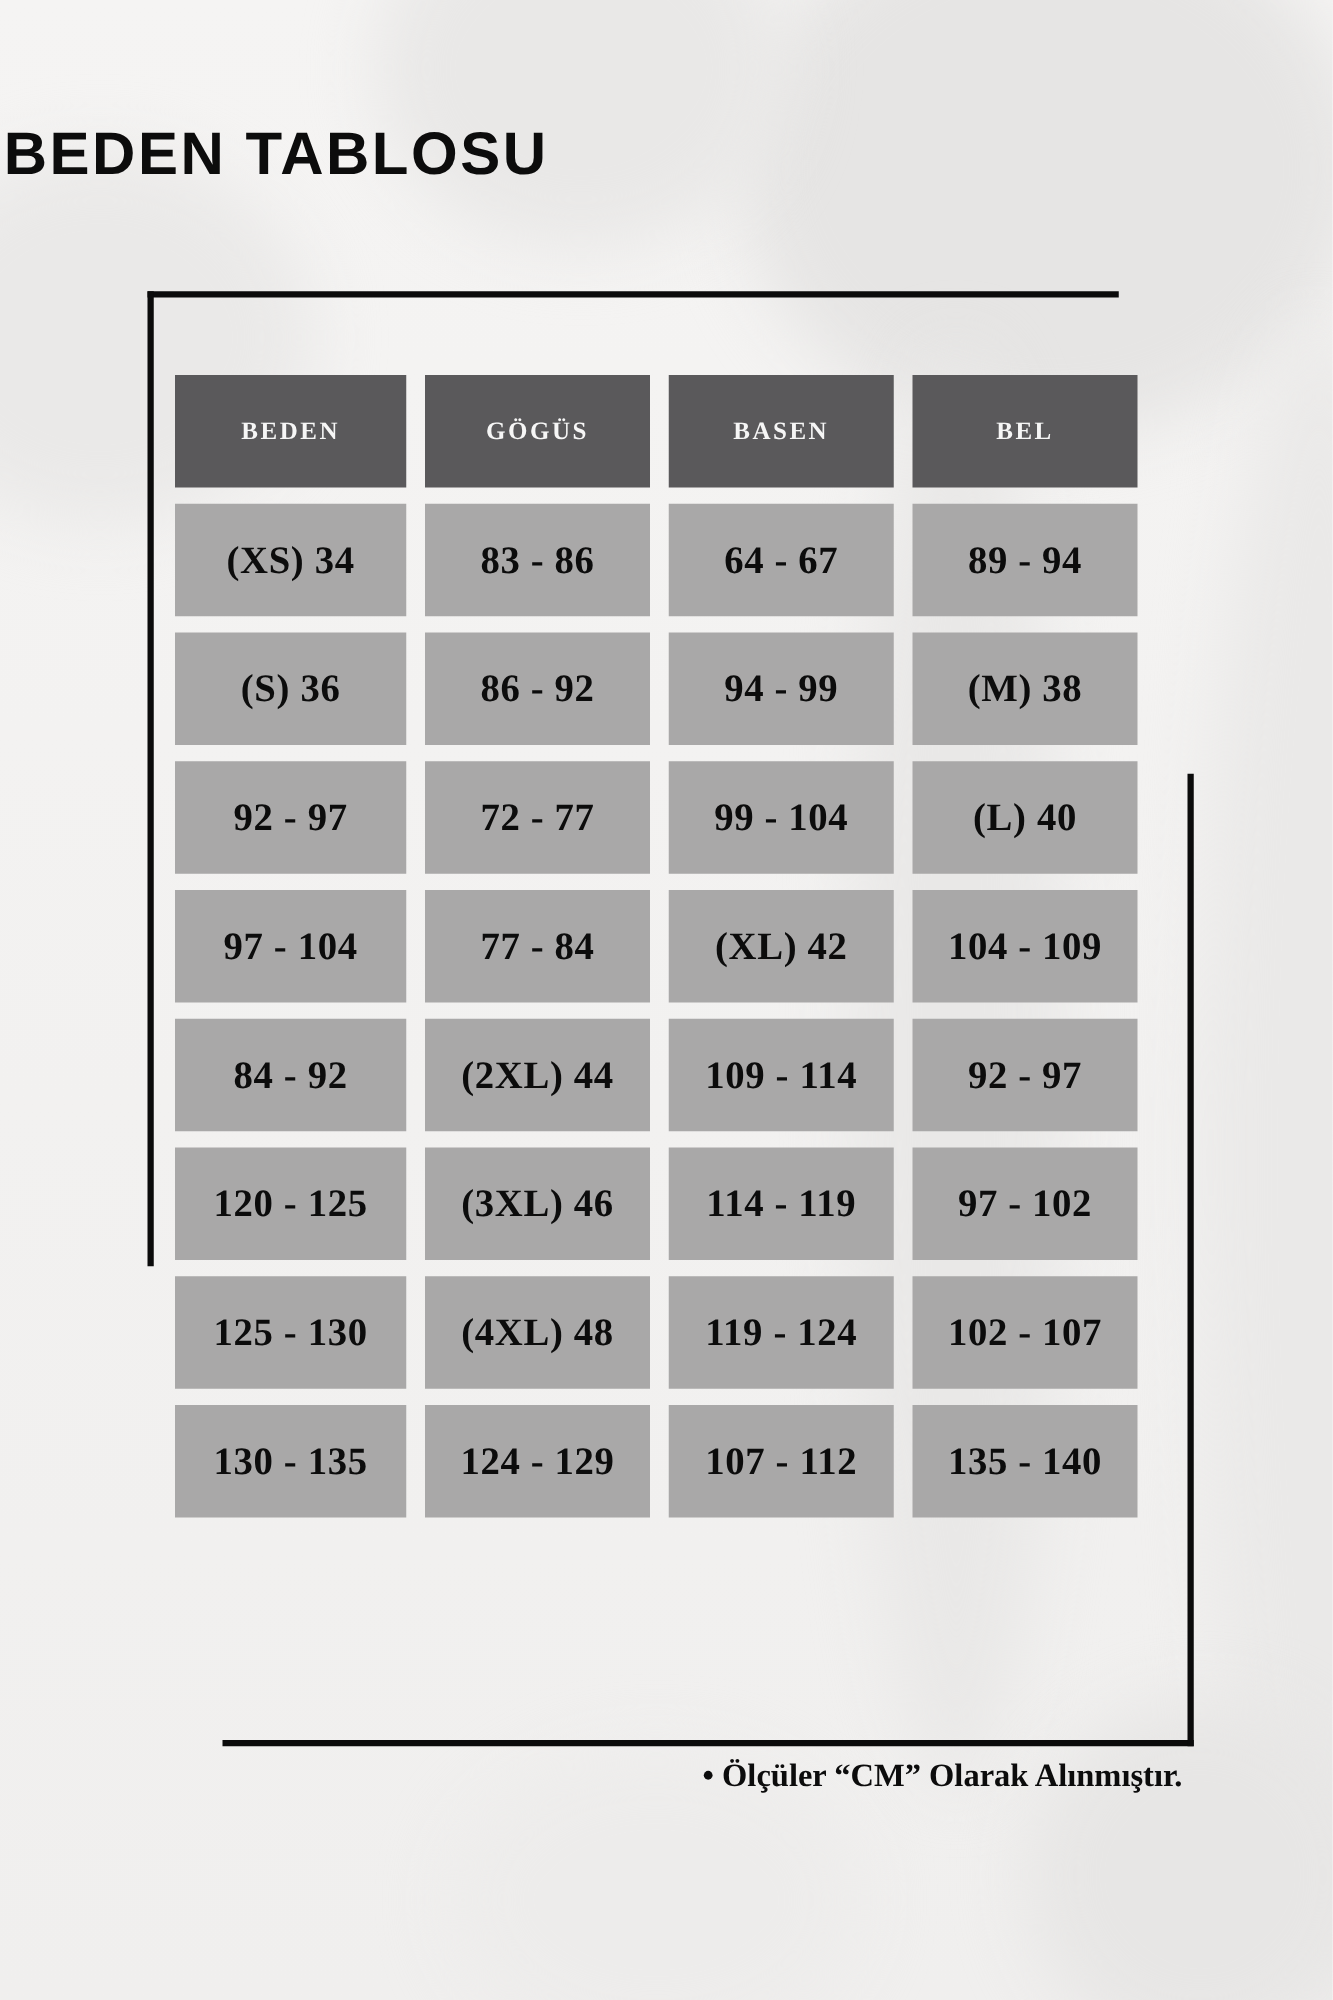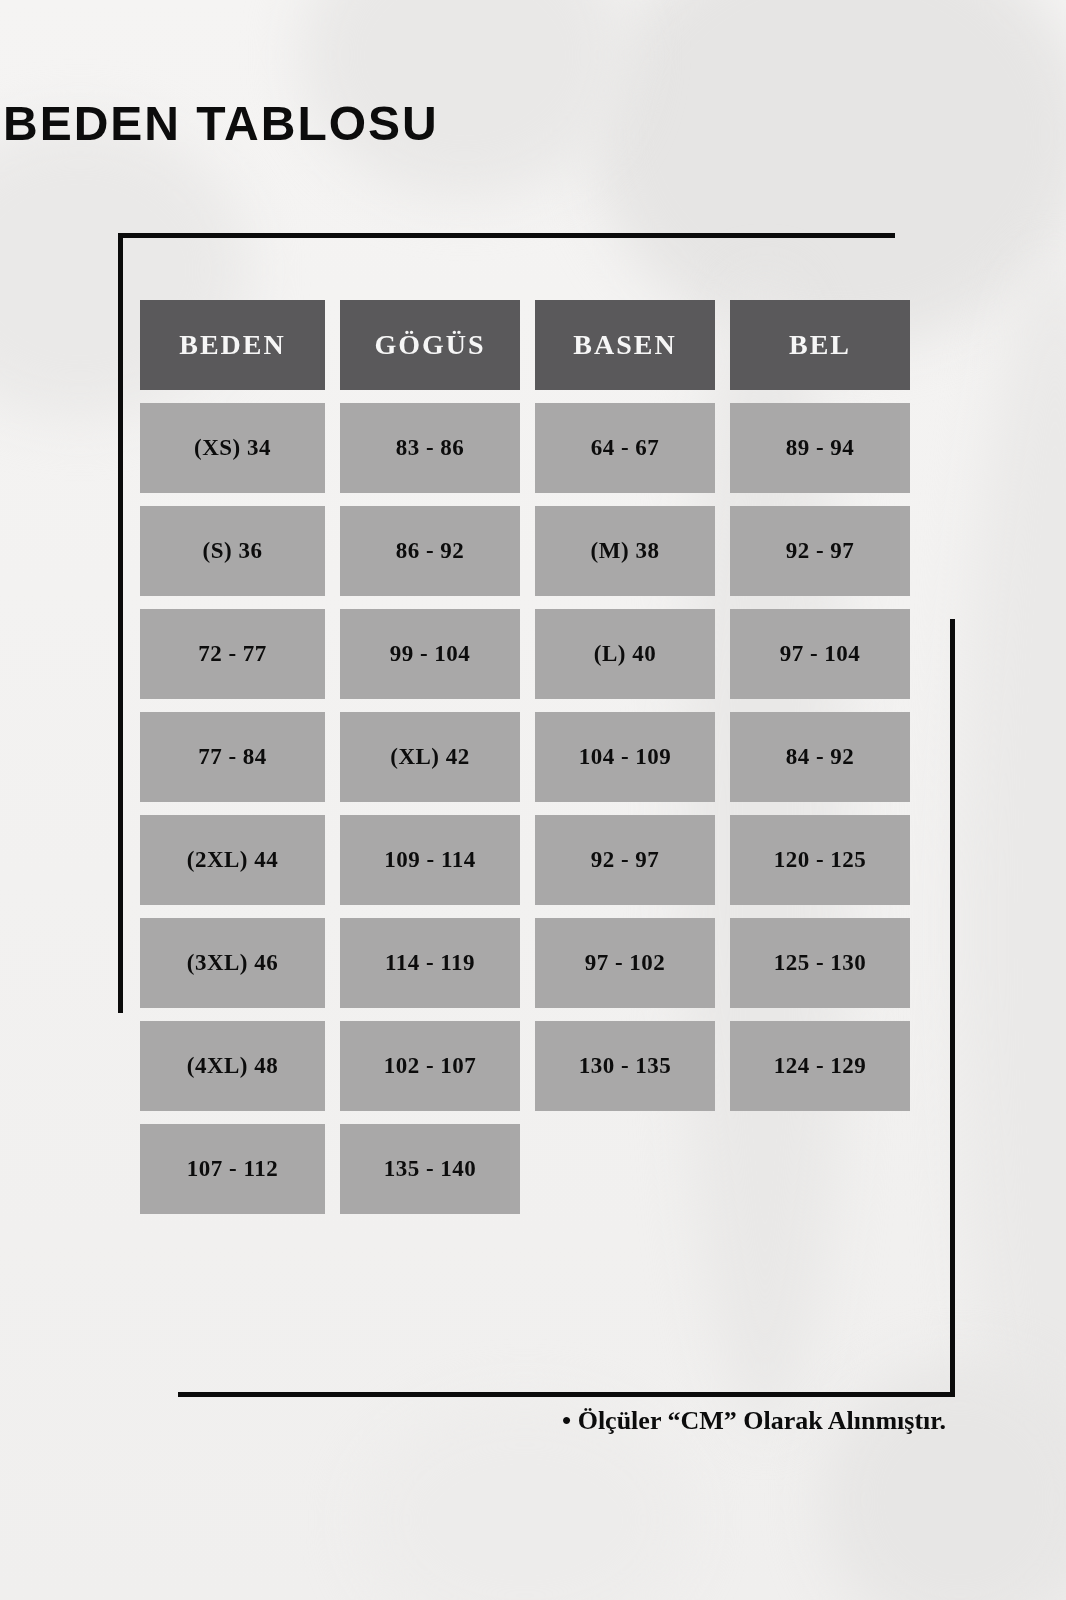--- a/index.html
+++ b/index.html
@@ -58,27 +58,27 @@
     gap: 13px 15px;
   }
   .cell {
     display: flex; align-items: center; justify-content: center;
     font-weight: bold;
     white-space: nowrap;
   }
   .cell.th {
     background: var(--header-bg, #5a595b);
     color: #f6f6f6;
-    font-size: 28px;
+    font-size: 20px;
     letter-spacing: 2px;
   }
   .cell.td {
     background: var(--cell-bg, #a9a8a8);
     color: var(--text, #111111);
-    font-size: 23px;
+    font-size: 31px;
     letter-spacing: 0.5px;
   }
 
   .footnote {
     position: absolute;
     top: 1406px; right: 120px;
     font-weight: bold;
     font-size: 26px;
     color: var(--text, #101010);
     white-space: nowrap;
@@ -108,20 +108,21 @@
     <div class="cell th">BASEN</div>
     <div class="cell th">BEL</div>
 
   <div class="cell td">(XS) 34</div>
   <div class="cell td">83 - 86</div>
   <div class="cell td">64 - 67</div>
   <div class="cell td">89 - 94</div>
 
   <div class="cell td">(S) 36</div>
   <div class="cell td">86 - 92</div>
+  <div class="cell td">94 - 99</div>
 
   <div class="cell td">(M) 38</div>
   <div class="cell td">92 - 97</div>
   <div class="cell td">72 - 77</div>
   <div class="cell td">99 - 104</div>
 
   <div class="cell td">(L) 40</div>
   <div class="cell td">97 - 104</div>
   <div class="cell td">77 - 84</div>
 
@@ -133,20 +134,21 @@
   <div class="cell td">109 - 114</div>
   <div class="cell td">92 - 97</div>
   <div class="cell td">120 - 125</div>
 
   <div class="cell td">(3XL) 46</div>
   <div class="cell td">114 - 119</div>
   <div class="cell td">97 - 102</div>
   <div class="cell td">125 - 130</div>
 
   <div class="cell td">(4XL) 48</div>
+  <div class="cell td">119 - 124</div>
   <div class="cell td">102 - 107</div>
   <div class="cell td">130 - 135</div>
 
   <div class="cell td">124 - 129</div>
   <div class="cell td">107 - 112</div>
   <div class="cell td">135 - 140</div>
 </div>
 
   <div class="footnote">• Ölçüler “CM” Olarak Alınmıştır.</div>
 </div>

